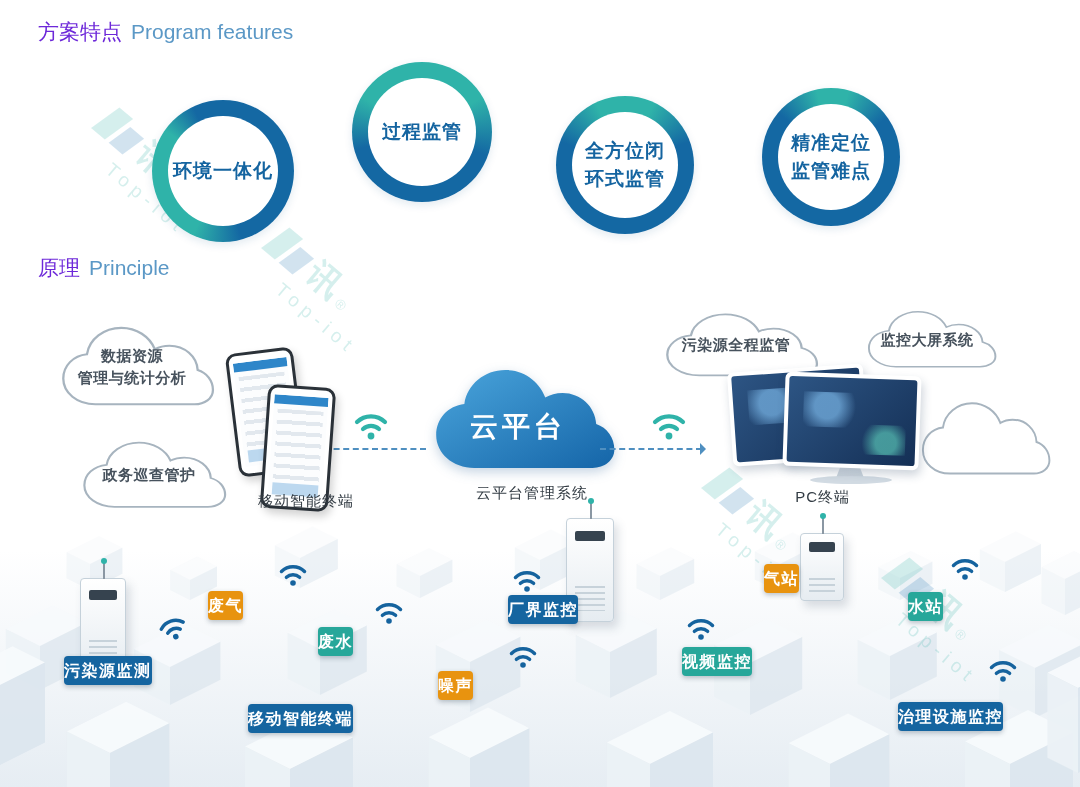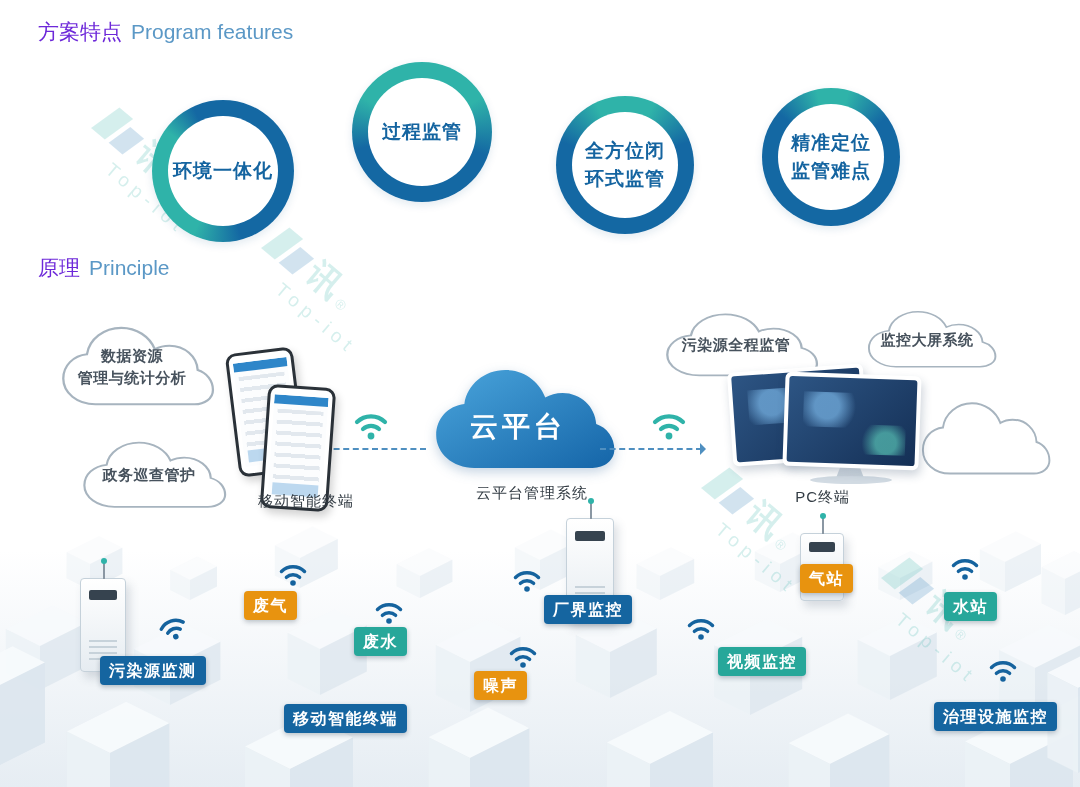--- a/index.html
+++ b/index.html
@@ -107,23 +107,23 @@
   .cabinet::after{content:"";position:absolute;top:-21px;left:calc(50% - 2px);width:6px;height:6px;
            border-radius:50%;background:#2fb3a9;}
   .cab-screen{position:absolute;top:12%;left:18%;width:64%;height:10px;background:#36434f;border-radius:2px;}
   .cab-vent{position:absolute;bottom:10%;left:18%;width:64%;height:24%;
            background:repeating-linear-gradient(#c7d2da 0 2px,transparent 2px 6px);}
   .cab1{left:80px;top:578px;width:44px;height:92px;}
   .cab2{left:566px;top:518px;width:46px;height:102px;}
   .cab3{left:800px;top:533px;width:42px;height:66px;}
 
   
-  .chip{position:absolute;height:29px;line-height:29px;padding:0 9px;border-radius:4px;color:#fff;
+  .chip{position:absolute;height:29px;line-height:29px;padding:0 0;border-radius:4px;color:#fff;
         font-size:16px;font-weight:700;letter-spacing:1.5px;white-space:nowrap;z-index:7;
-        box-shadow:0 2px 5px rgba(40,60,80,.3);margin-left:36px;}
+        box-shadow:0 2px 5px rgba(40,60,80,.3);}
   .chip-blue{background:#1565a0;}
   .chip-teal{background:#27a79a;}
   .chip-orange{background:#e8930f;}
   .c1{left:64px;top:656px;}  .c2{left:208px;top:591px;}  .c3{left:318px;top:627px;}
   .c4{left:248px;top:704px;} .c5{left:438px;top:671px;}  .c6{left:508px;top:595px;}
   .c7{left:682px;top:647px;} .c8{left:764px;top:564px;}  .c9{left:908px;top:592px;}
   .c10{left:898px;top:702px;}
 
   
   .wm{position:absolute;z-index:2;opacity:.2;transform:rotate(40deg);pointer-events:none;}

